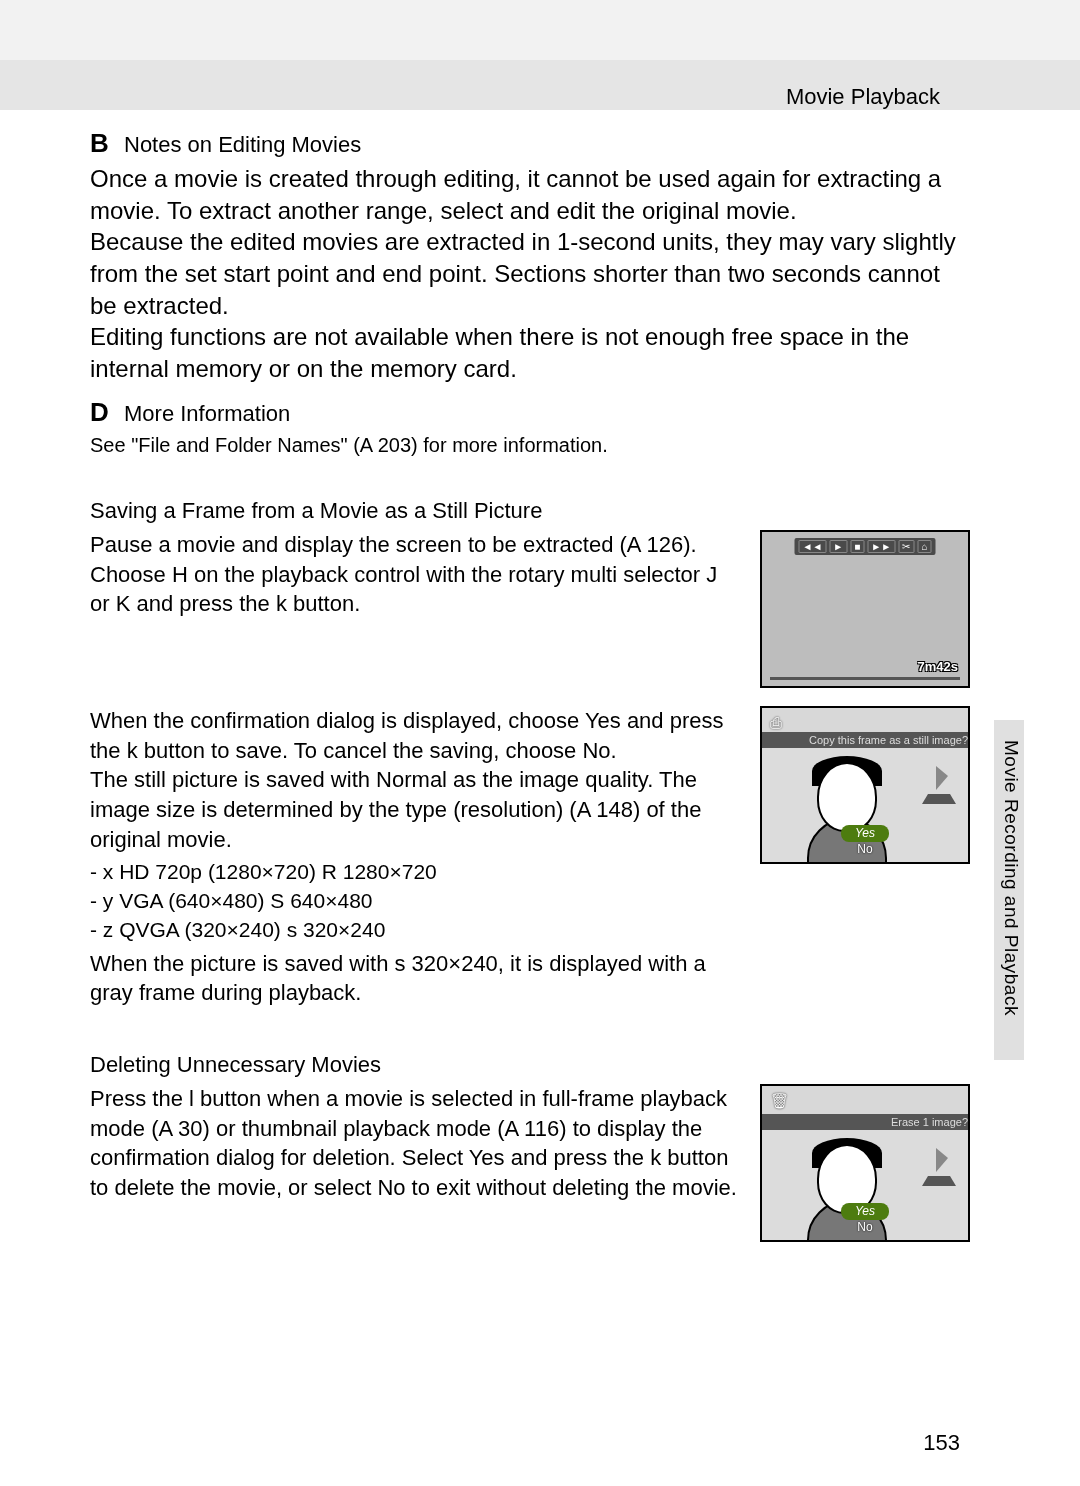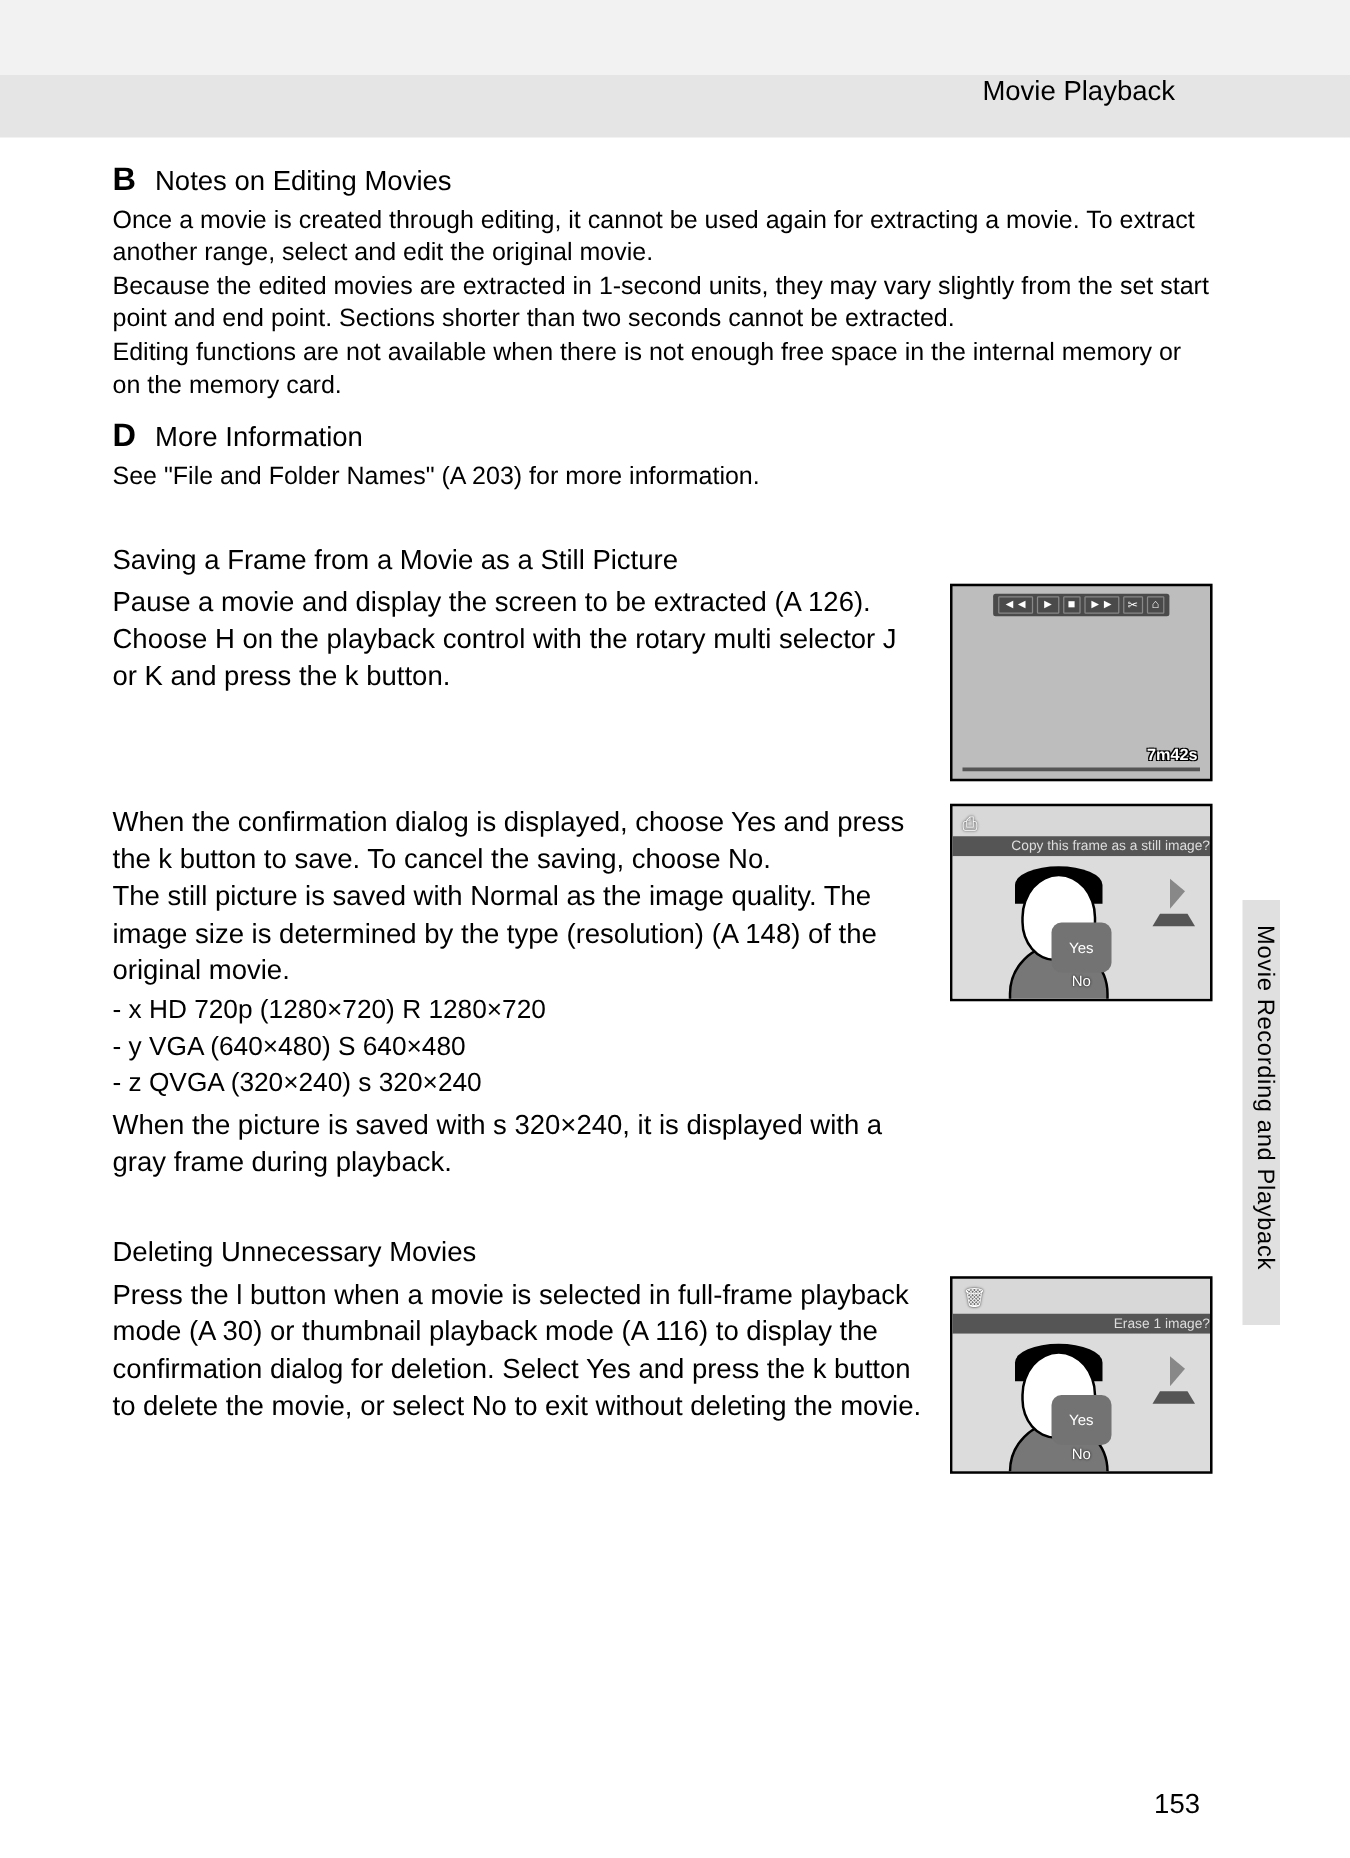--- a/index.html
+++ b/index.html
@@ -14,21 +14,21 @@
   .top-band {
     width: 100%;
     height: 60px;
     background: #f2f2f2;
   }
   .header-bar {
     width: 100%;
     height: 50px;
     background: #e5e5e5;
     display: flex;
-    align-items: flex-start;
+    align-items: flex-end;
     justify-content: flex-end;
     padding: 0 140px 0 0;
     font-size: 22px;
   }
   .content {
     padding: 18px 110px 0 90px;
   }
   .note-heading {
     font-size: 22px;
     display: flex;
@@ -36,21 +36,21 @@
     gap: 12px;
     margin-bottom: 4px;
   }
   .note-icon {
     font-size: 26px;
     font-weight: bold;
     width: 22px;
     display: inline-block;
   }
   .note-body {
-    font-size: 20px;
+    font-size: 24px;
     line-height: 1.32;
     margin-left: 0;
     margin-bottom: 10px;
   }
   .sec2 { margin-top: 12px; }
   .h2 {
     font-size: 22px;
     margin-top: 40px;
     margin-bottom: 6px;
   }
@@ -190,25 +190,26 @@
   .yn {
     position: absolute;
     bottom: 6px;
     left: 50%;
     transform: translateX(-50%);
     text-align: center;
     font-size: 12px;
     line-height: 1.2;
   }
   .yn .yes {
-    background: #737373;
-    color: #fff;
-    padding: 13px 14px;
+    background: #4d7c0f;
+    color: #fff;
+    padding: 1px 14px;
     border-radius: 8px;
     display: inline-block;
+    font-style: italic;
   }
   .yn .no {
     color: #fff;
     text-shadow: 0 0 2px #000;
     display: block;
   }
   .side-tab {
     position: absolute;
     right: 56px;
     top: 720px;

